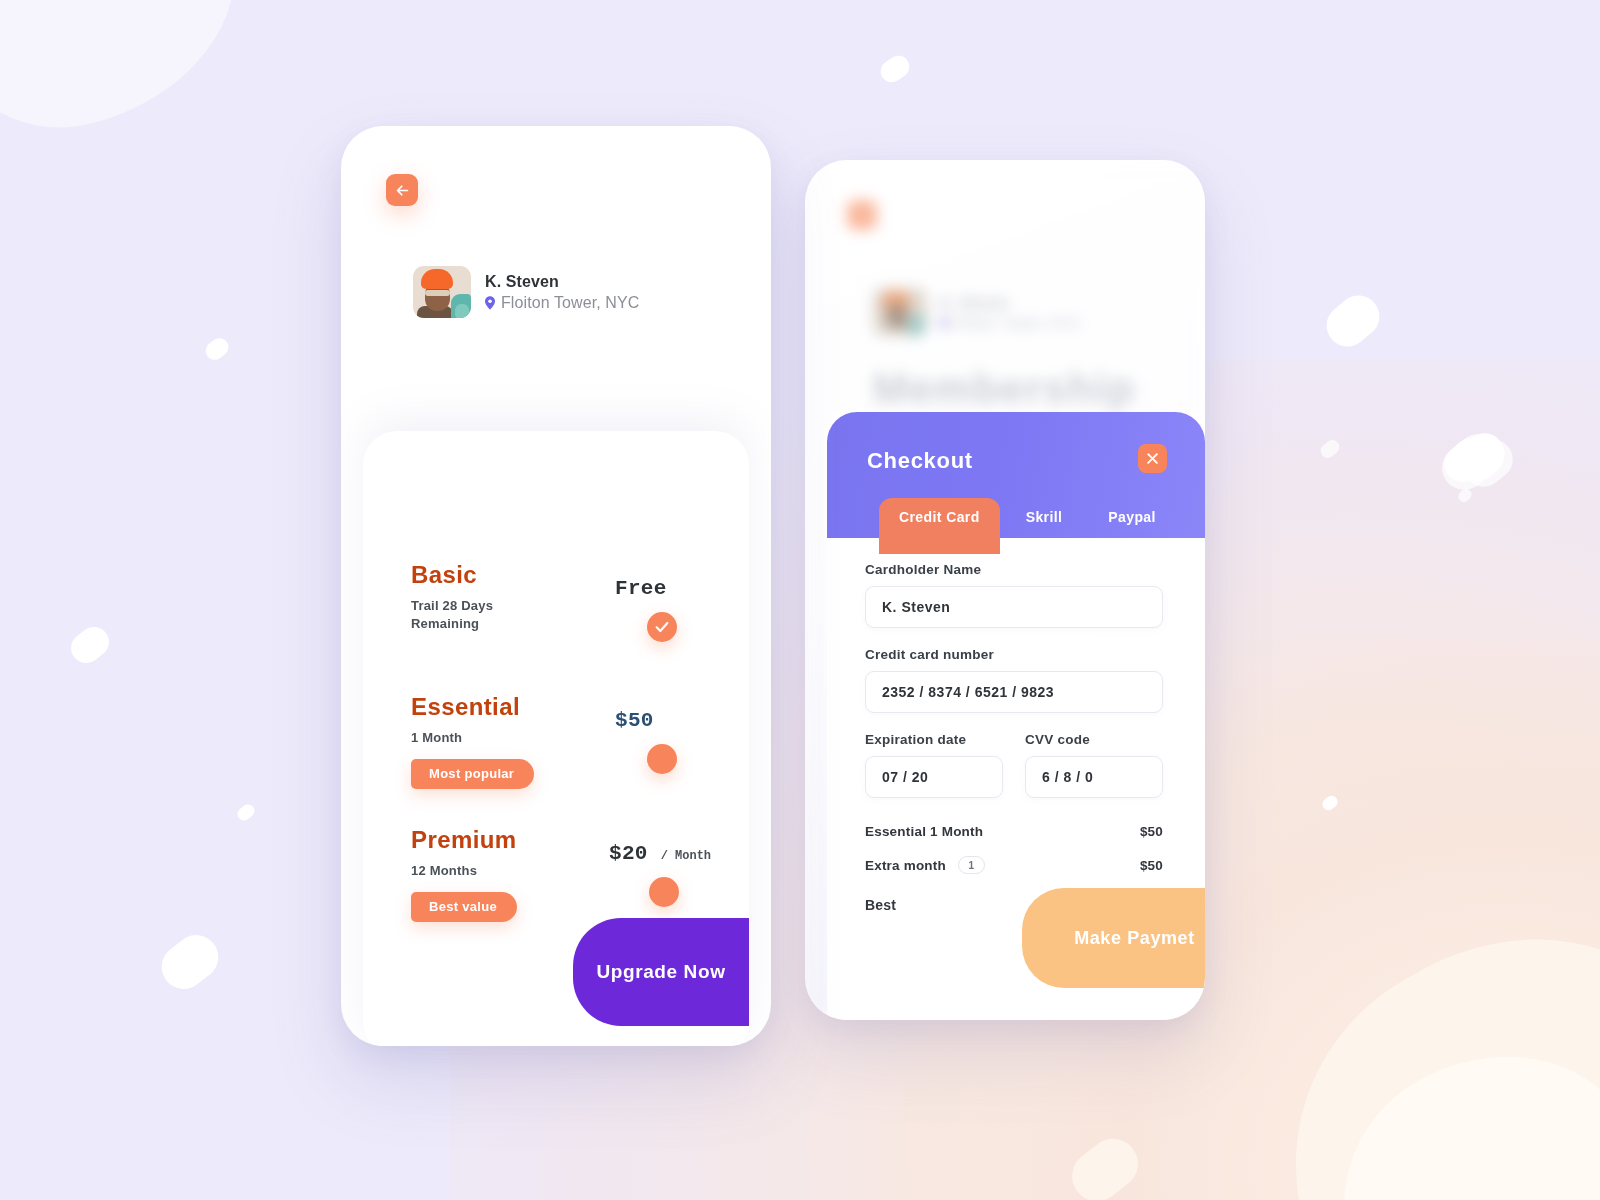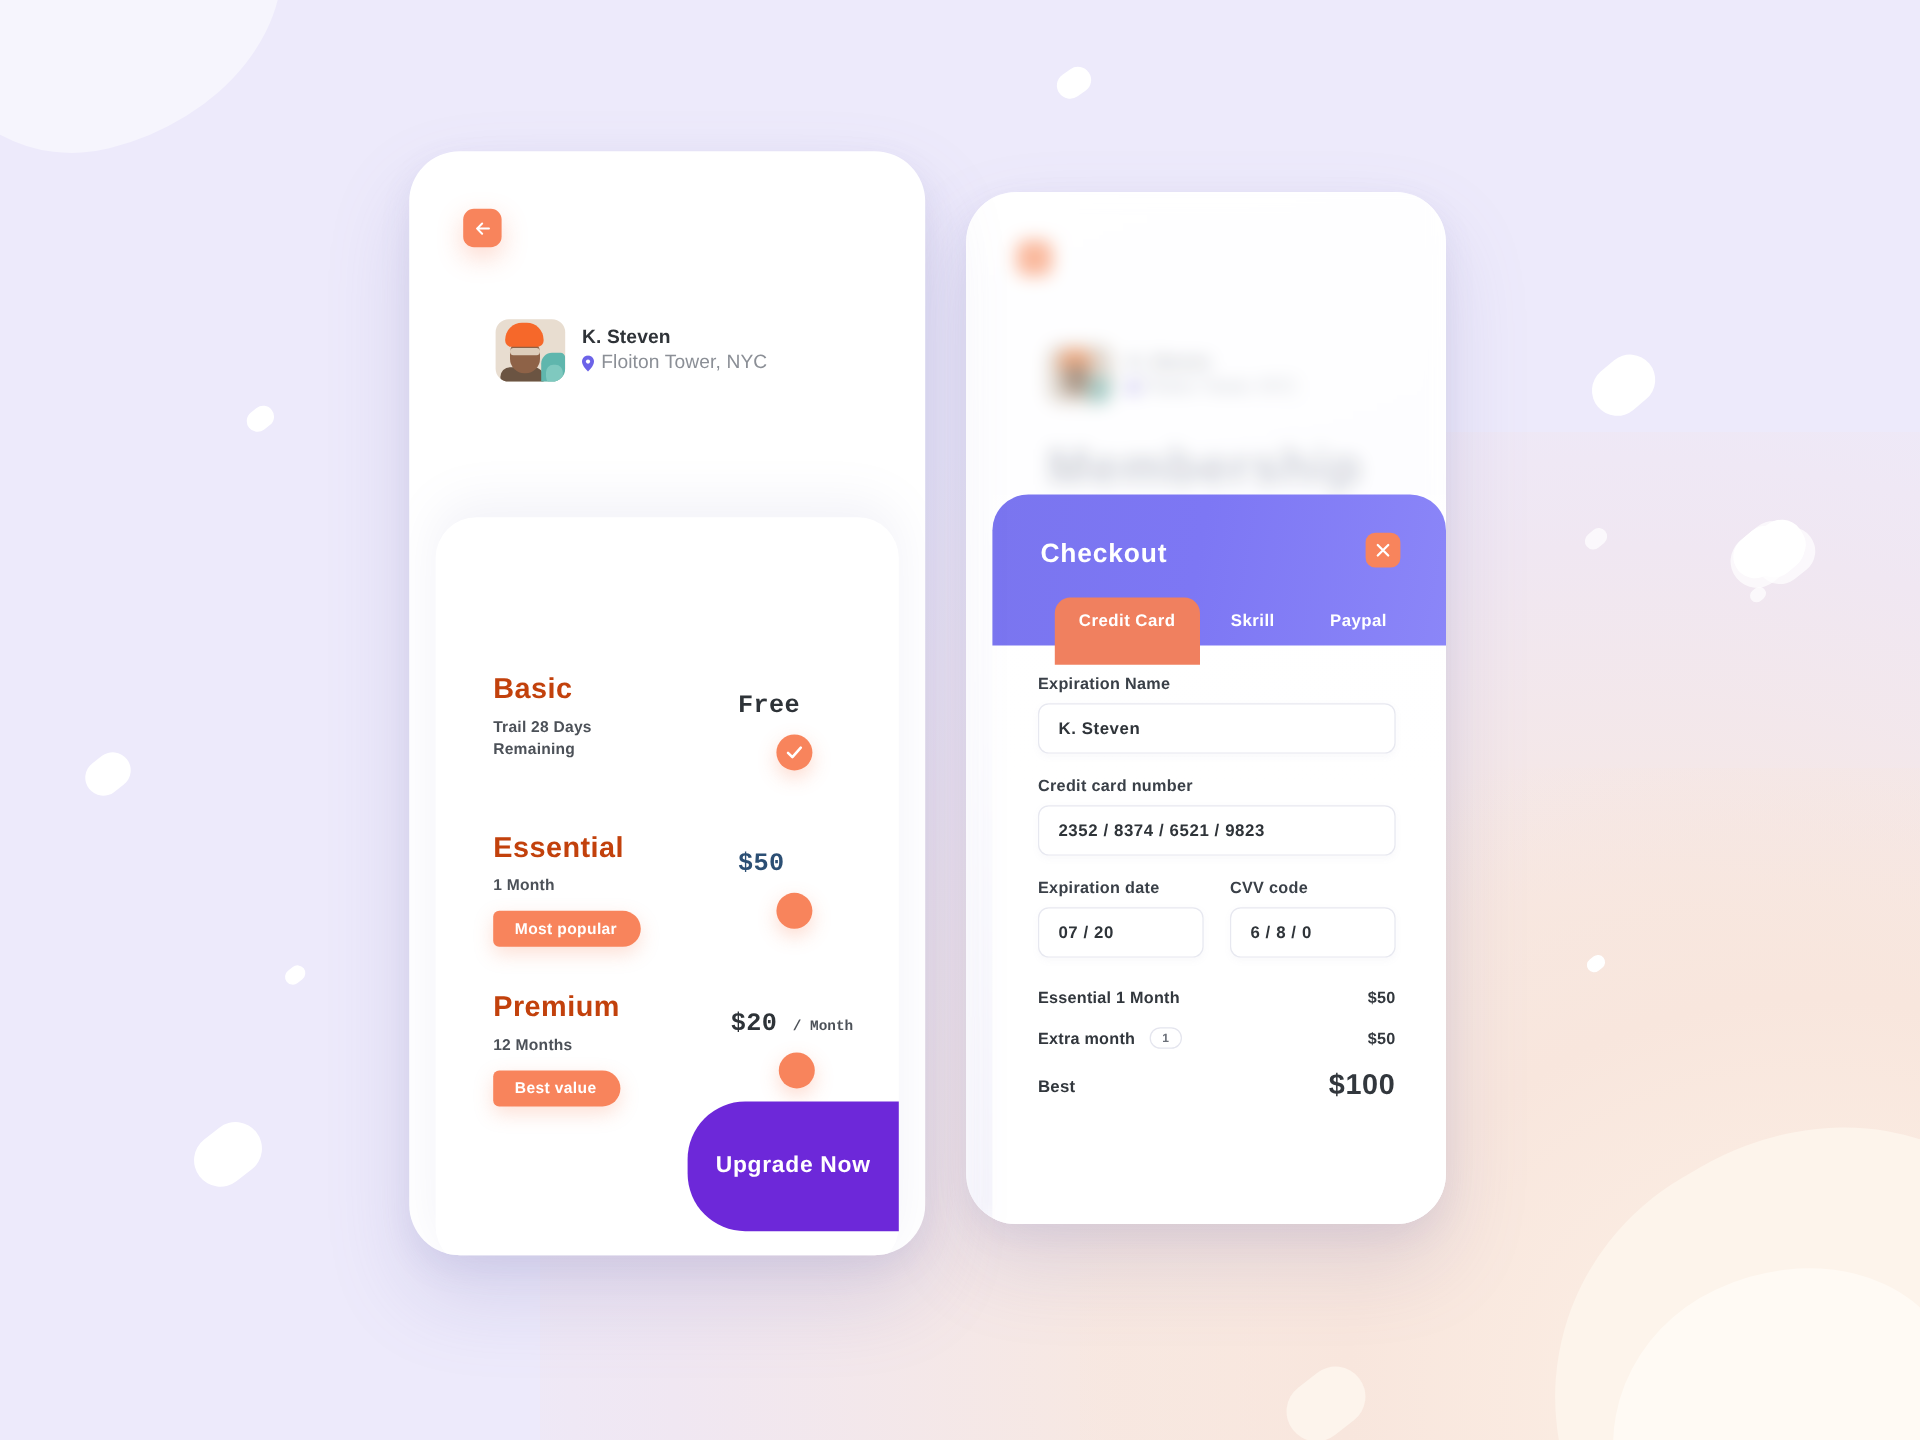--- a/index.html
+++ b/index.html
@@ -275,21 +275,21 @@
       </div>
       <div class="ck-tabs">
         <div class="ck-tab active">Credit Card</div>
         <div class="ck-tab">Skrill</div>
         <div class="ck-tab">Paypal</div>
       </div>
     </div>
 
     <div class="ck-body">
       <div>
-        <div class="fld-label">Expiration Name</div>
+        <div class="fld-label">Cardholder Name</div>
         <div class="fld">K. Steven</div>
       </div>
       <div class="fld-gap"></div>
       <div>
         <div class="fld-label">Credit card number</div>
         <div class="fld">2352  /  8374  /  6521  /  9823</div>
       </div>
       <div class="fld-gap"></div>
       <div class="fld-row">
         <div>
@@ -318,20 +318,21 @@
         </div>
         <div class="sum-row total">
           <div class="sum-left">
               <span>Best</span>
             </div>
           <div class="sum-val">$100</div>
         </div>
       </div>
     </div>
 
+    <div class="pay-btn">Make Paymet</div>
   </div>
 </div>
 
 <div class="phone" id="phone-left">
 
   <div class="back-btn">
     <svg viewBox="0 0 24 24" fill="none" stroke="#ffffff" stroke-width="2.4" stroke-linecap="round" stroke-linejoin="round">
       <path d="M19 12 H5 M11 6 L5 12 L11 18"></path>
     </svg>
   </div>

